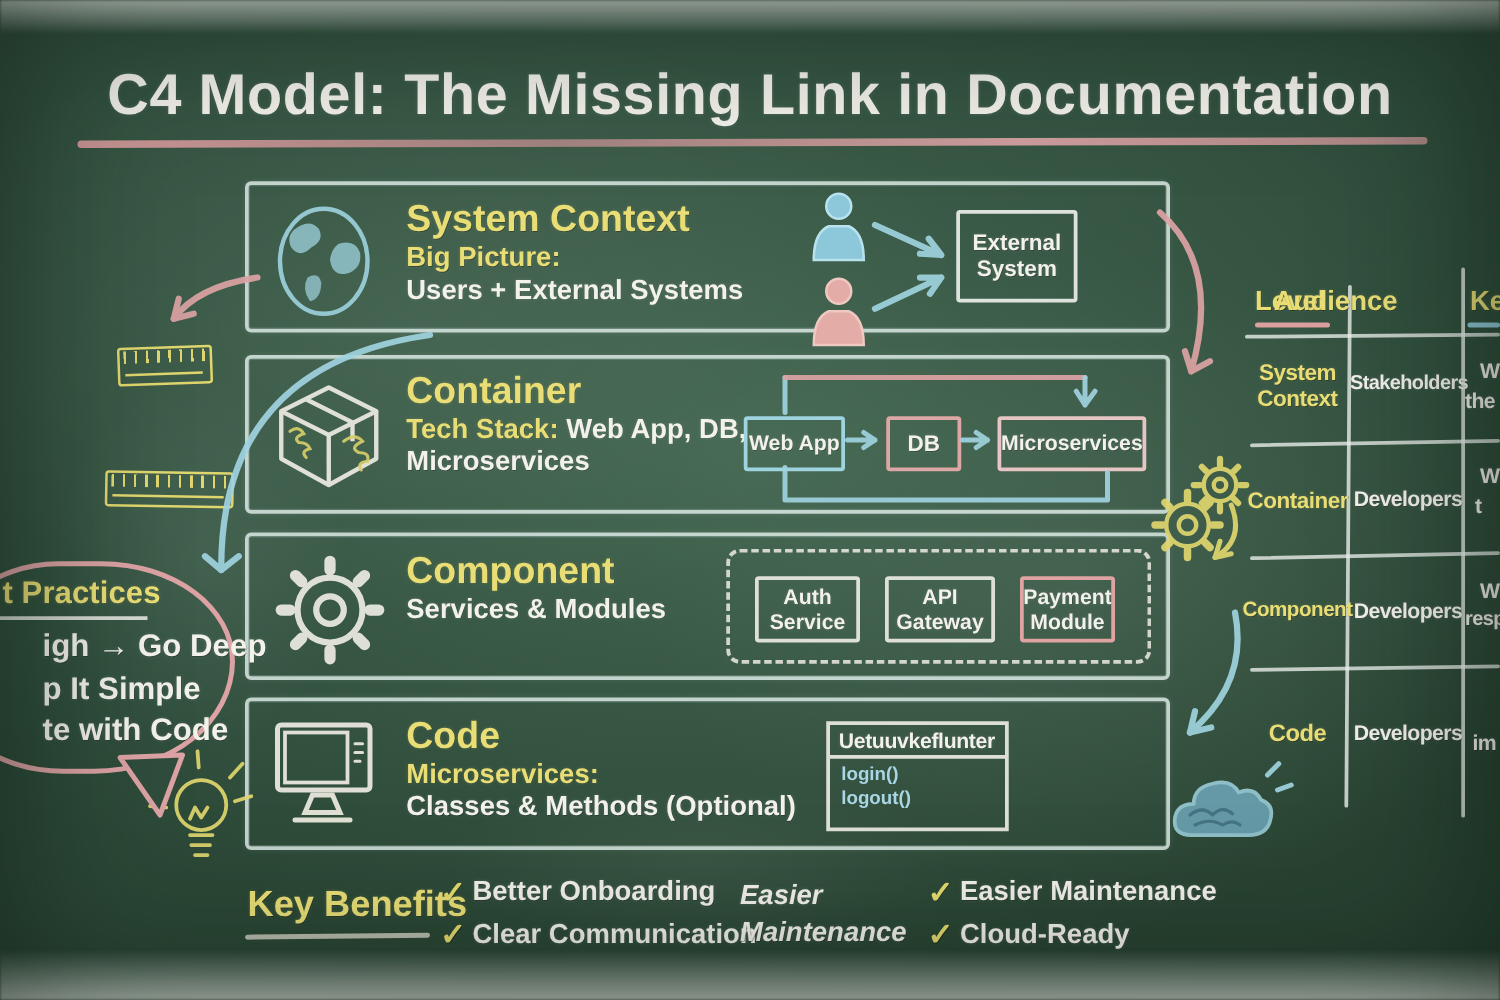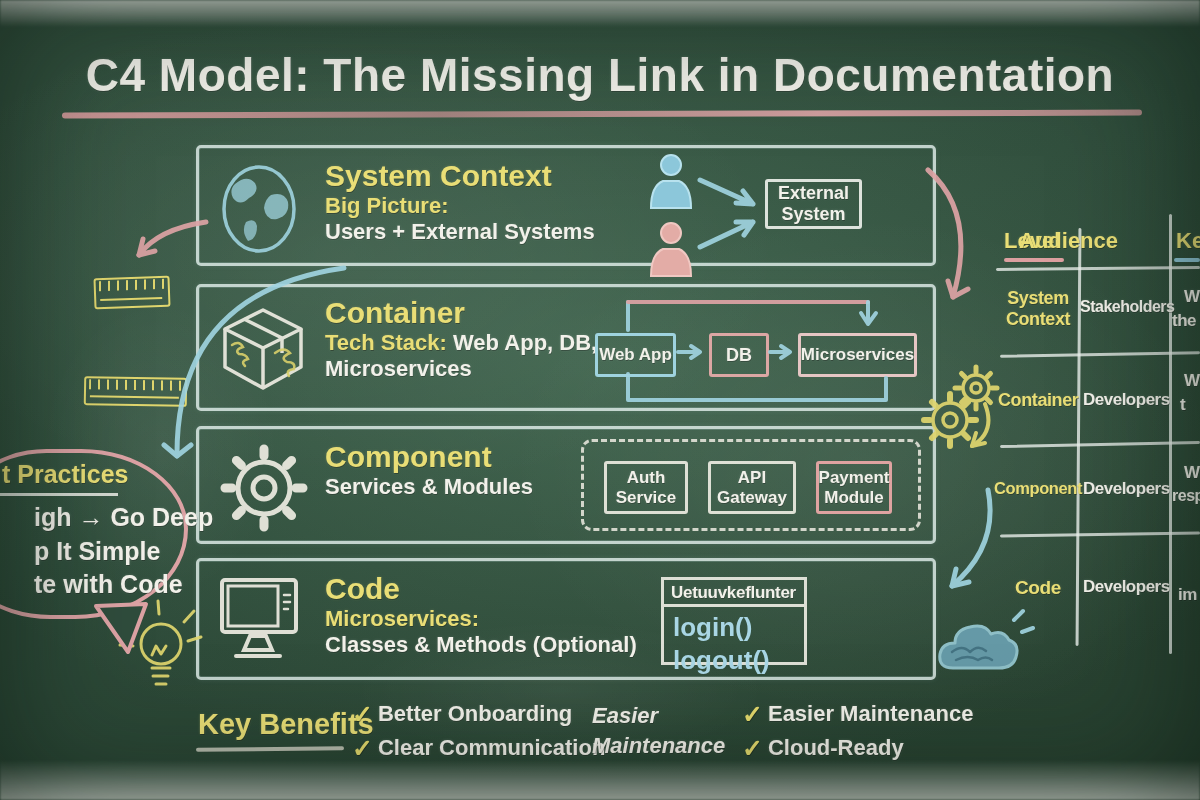--- a/index.html
+++ b/index.html
@@ -42,39 +42,39 @@
   #box2 { top:284px; height:127px; }
   #box3 { top:426px; height:118px; }
   #box4 { top:558px; height:122px; }
   .lvl-icon { position:absolute; }
   .lvl-text { position:absolute; left:126px; top:11px; }
   .lvl-name { font-size:30px; line-height:1.12; }
   .lvl-line2, .lvl-line3 { font-size:22px; line-height:1.22; }
 
   .sketchbox { position:absolute; display:flex; align-items:center; justify-content:center;
     text-align:center; border-radius:3px; }
-  .ext-box { left:566px; top:31px; width:97px; height:50px; border:3px solid rgba(240,242,236,0.9);
+  .ext-box { left:566px; top:20px; width:97px; height:74px; border:3px solid rgba(240,242,236,0.9);
     font-size:18px; line-height:1.15; }
   .node { height:44px; top:46px; font-size:17px; }
   .n-webapp { left:396px; width:81px; border:3px solid #9fd3df; }
   .n-db { left:510px; width:60px; border:3px solid #dca7a4; font-size:18px; }
   .n-micro { left:599px; width:119px; border:3px solid #e6c6c4; }
   .dashed-wrap { position:absolute; left:382px; top:10px; width:340px; height:92px;
     border:3px dashed rgba(238,236,226,0.85); border-radius:11px; }
   .module { position:absolute; top:19px; height:53px; border:3px solid rgba(240,238,228,0.9);
     display:flex; align-items:center; justify-content:center; text-align:center;
     font-size:17px; line-height:1.12; border-radius:3px; }
   .m-auth { left:20px; width:84px; }
   .m-api { left:124px; width:88px; }
   .m-pay { left:232px; width:76px; border-color:#dfa3a1; }
   .uml { position:absolute; left:462px; top:16px; width:146px; height:88px;
     border:3px solid rgba(240,238,230,0.9); }
   .uml-head { height:27px; border-bottom:3px solid rgba(240,238,230,0.9);
     font-size:17px; padding:3px 0 0 7px; letter-spacing:-0.3px; }
-  .uml-body { padding:4px 0 0 9px; font-size:26px; line-height:1.25; }
+  .uml-body { padding:4px 0 0 9px; font-size:15px; line-height:1.25; }
 
   .tbl-h { position:absolute; font-size:22px; z-index:2; }
   .tbl-cell-y { position:absolute; font-size:16.5px; letter-spacing:-0.4px; text-align:center; line-height:1.18; z-index:2; }
   .tbl-cell-w { position:absolute; font-size:17px; letter-spacing:-0.5px; z-index:2; }
   .vline { position:absolute; width:3px; background:rgba(236,241,237,0.8); border-radius:2px; z-index:1; }
   .hline { position:absolute; height:3px; background:rgba(236,241,237,0.78); border-radius:2px; z-index:1; }
   .u-pink { position:absolute; height:4px; background:#dc9fa0; border-radius:2px; z-index:2; }
   .u-blue { position:absolute; height:4px; background:#8fc7d8; border-radius:2px; z-index:2; }
 
   .bubble { position:absolute; left:-52px; top:449px; width:240px; height:170px; z-index:2;

